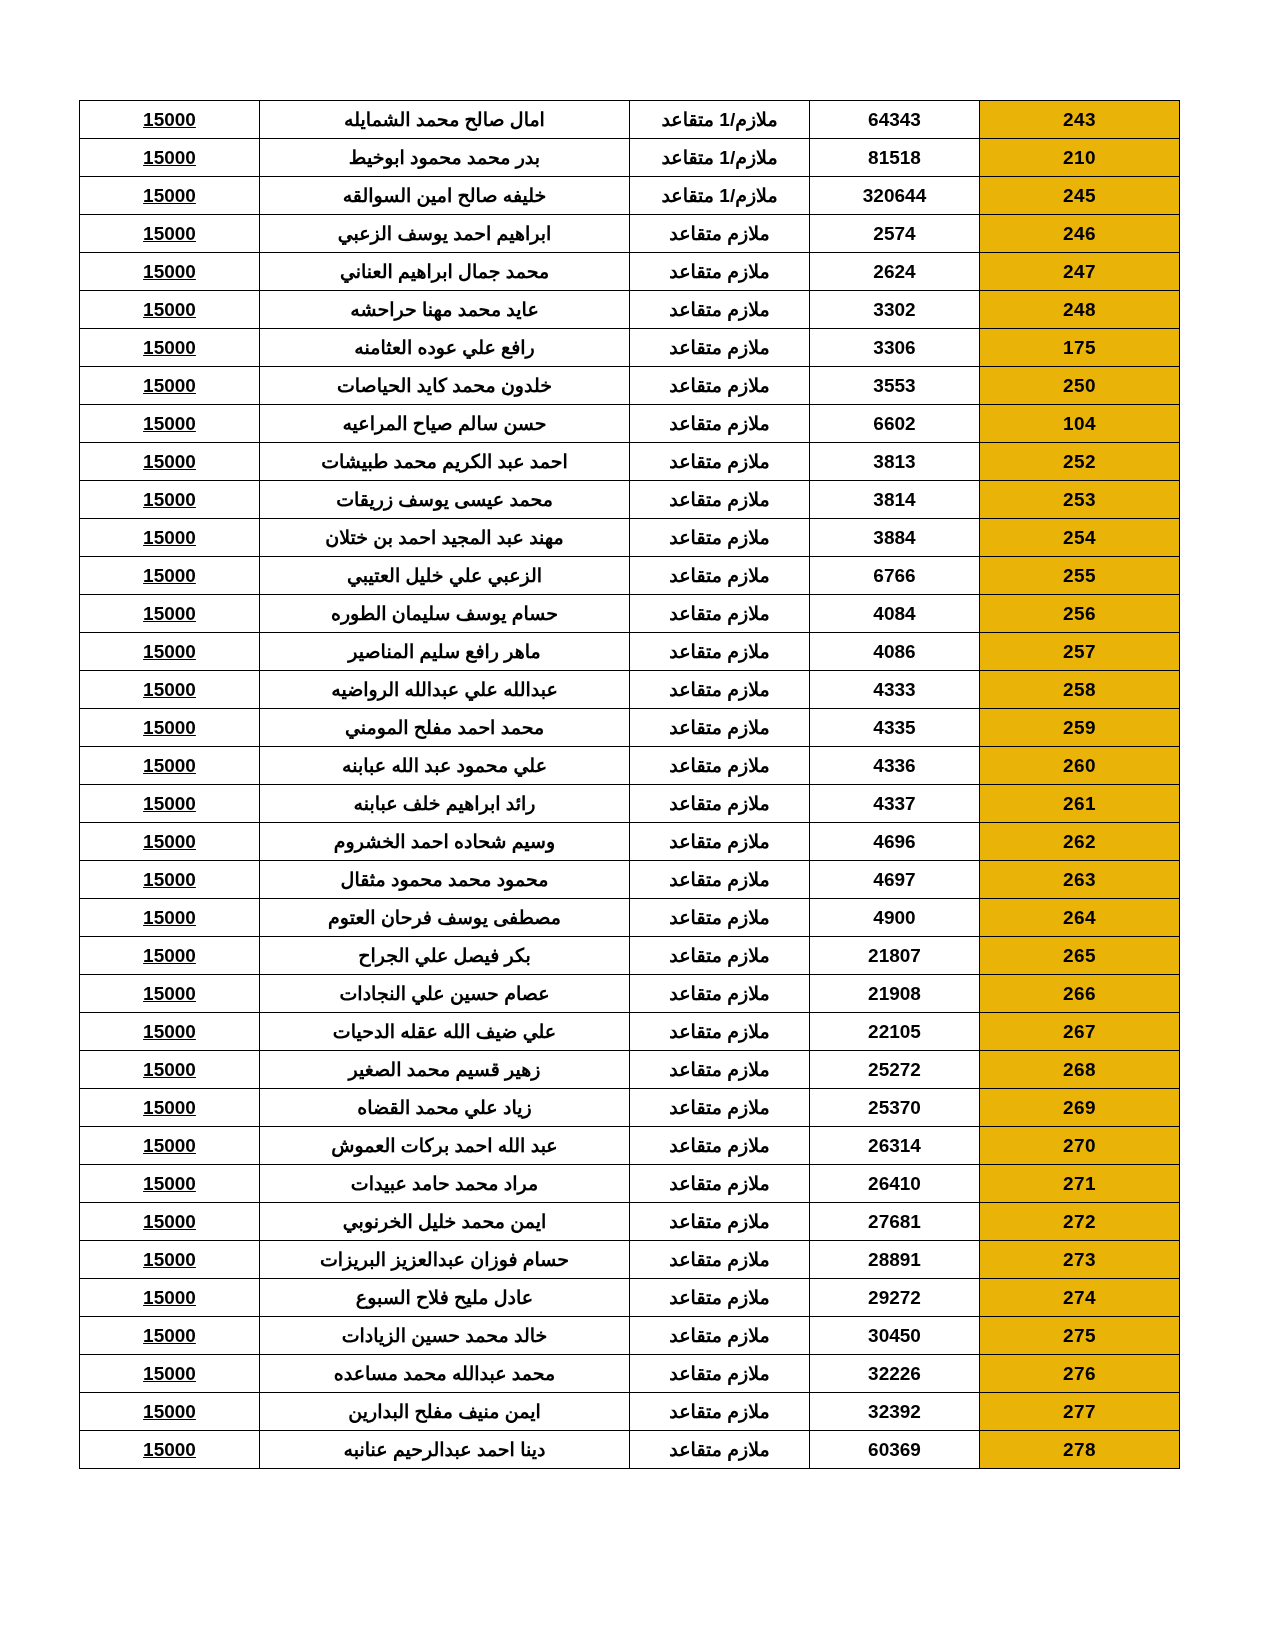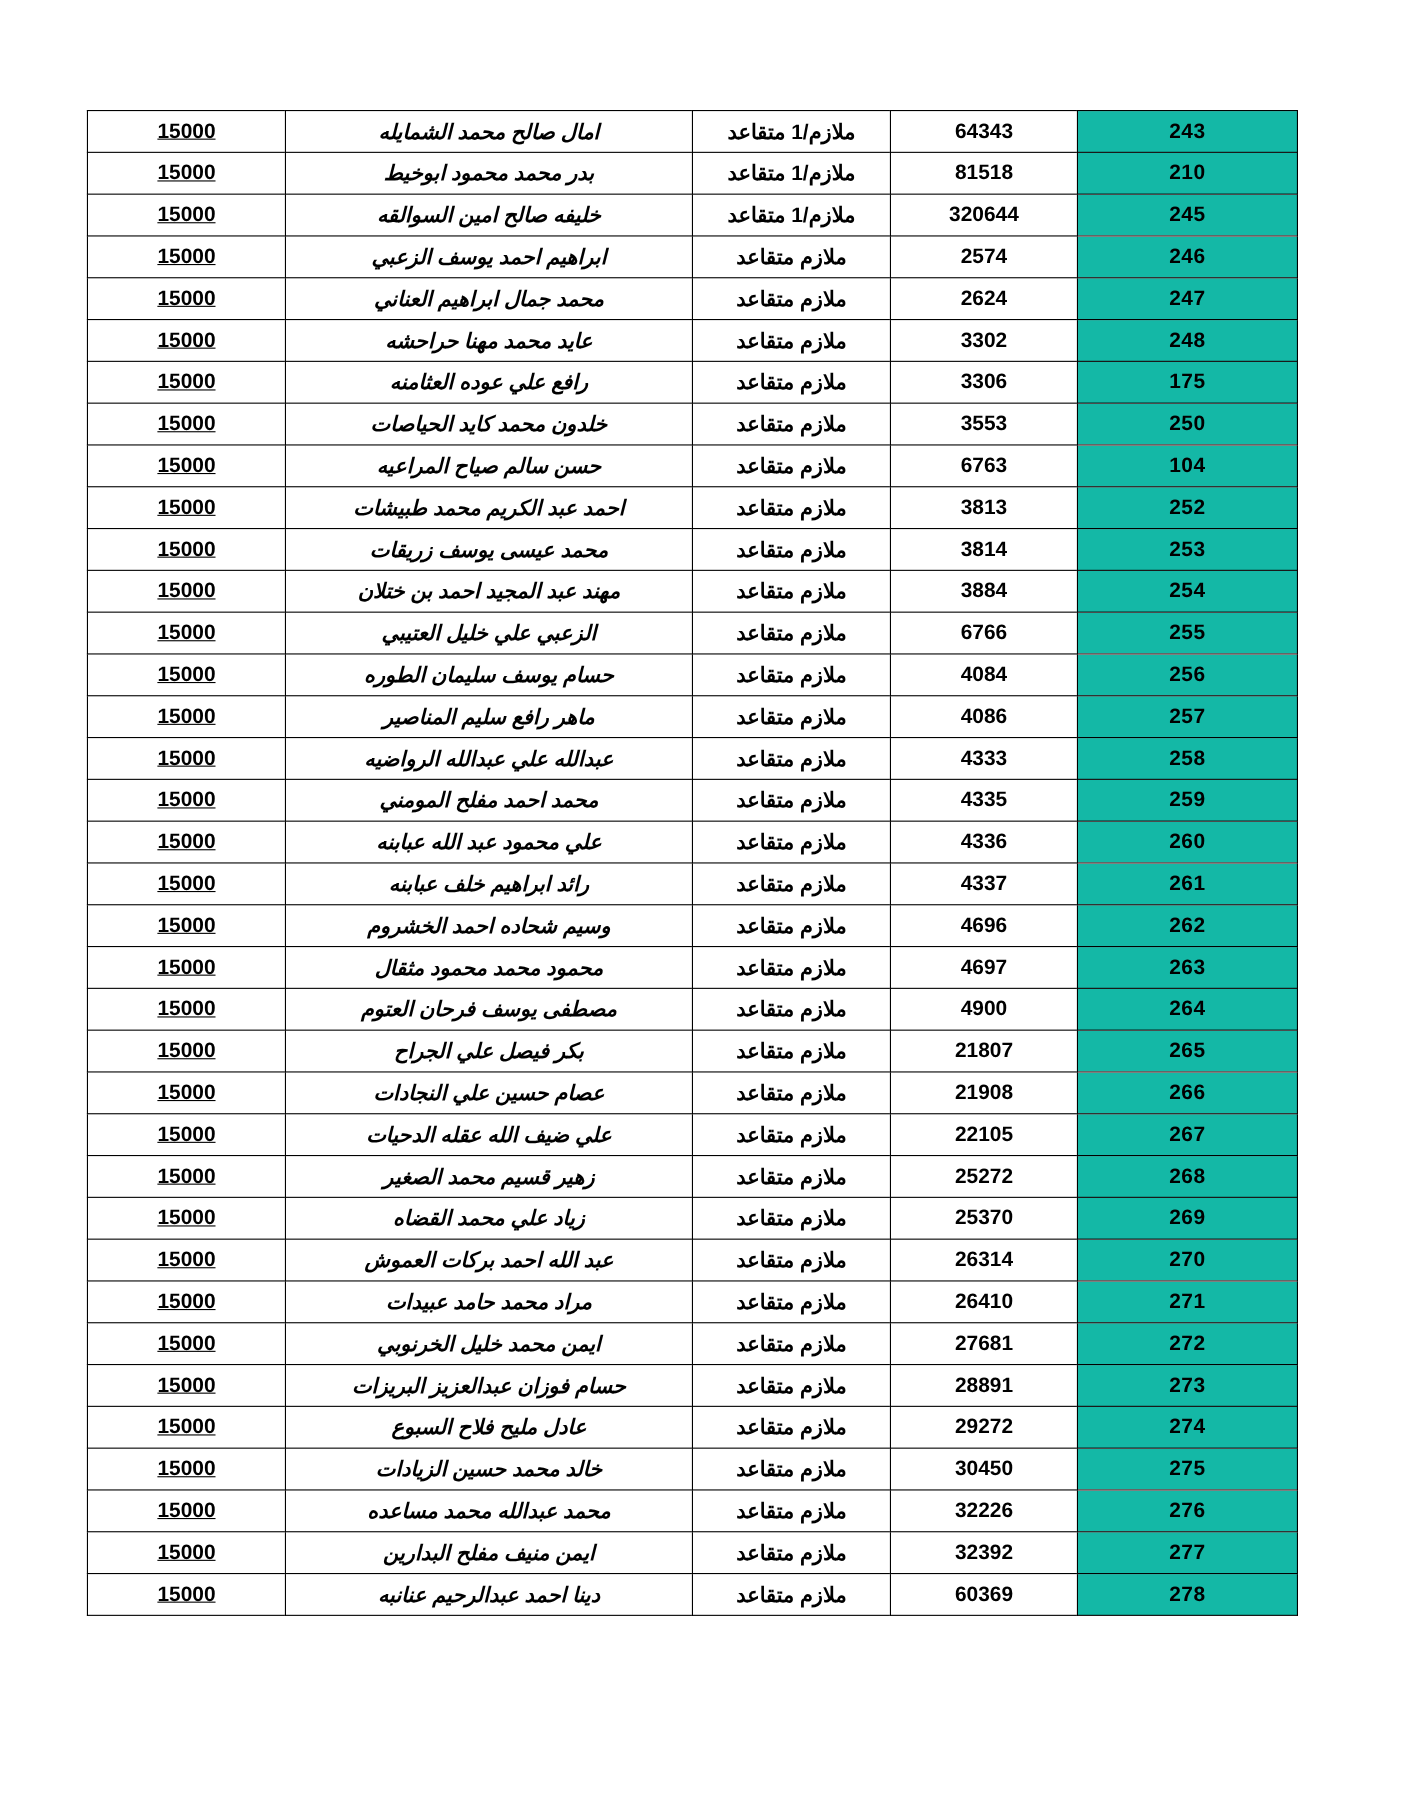--- a/index.html
+++ b/index.html
@@ -38,38 +38,37 @@
     padding: 0 6px;
     font-size: 19px;
     font-weight: bold;
     color: #000000;
     text-align: center;
     vertical-align: middle;
     white-space: nowrap;
     overflow: hidden;
   }
   td.cell-index {
-    background: #14b8a6;
+    background: #eab308;
     color: #ffffff;
     border: 1px solid #3d6fc4;
     border-bottom: 1px solid #5b86d0;
     font-size: 20px;
     letter-spacing: 0.5px;
   }
   td.cell-id {
     font-size: 20px;
     direction: ltr;
   }
   td.cell-rank {
     font-size: 18px;
     margin-top: 48px;
   }
   td.cell-name {
     font-size: 19px;
-    font-style: italic;
   }
   td.cell-amount {
     font-size: 20px;
     direction: ltr;
     text-decoration: underline;
   }
 </style>
 </head>
 <body>
 
@@ -134,21 +133,21 @@
         </tr>
         <tr>
           <td class="cell-index">250</td>
           <td class="cell-id">3553</td>
           <td class="cell-rank">ملازم متقاعد</td>
           <td class="cell-name">خلدون محمد كايد الحياصات</td>
           <td class="cell-amount">15000</td>
         </tr>
         <tr>
           <td class="cell-index">104</td>
-          <td class="cell-id">6763</td>
+          <td class="cell-id">6602</td>
           <td class="cell-rank">ملازم متقاعد</td>
           <td class="cell-name">حسن سالم صياح المراعيه</td>
           <td class="cell-amount">15000</td>
         </tr>
         <tr>
           <td class="cell-index">252</td>
           <td class="cell-id">3813</td>
           <td class="cell-rank">ملازم متقاعد</td>
           <td class="cell-name">احمد عبد الكريم محمد طبيشات</td>
           <td class="cell-amount">15000</td>

